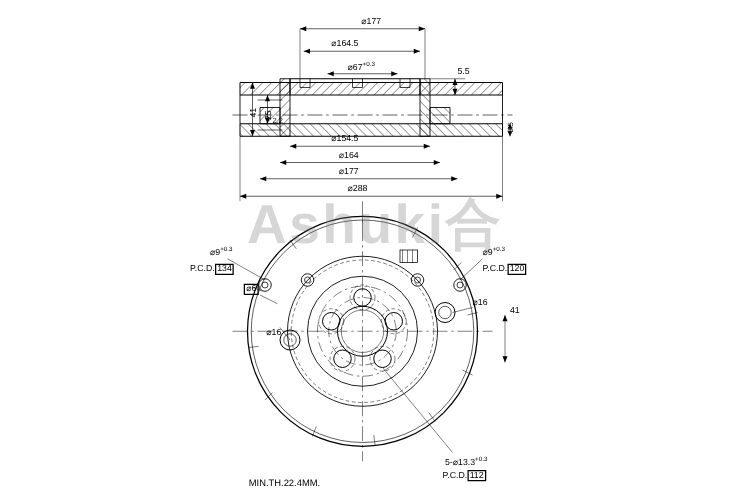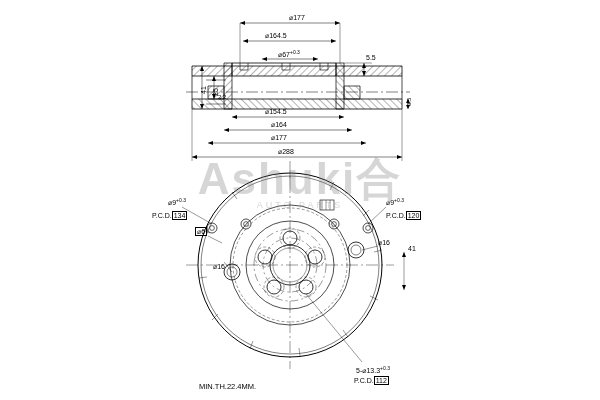--- a/index.html
+++ b/index.html
@@ -238,21 +238,20 @@
         <line x1="250" y1="349" x2="253" y2="341"></line>
         <line x1="212" y1="320" x2="218" y2="314"></line>
         <line x1="199" y1="278" x2="207" y2="277"></line>
         <line x1="202" y1="230" x2="210" y2="233"></line>
         <line x1="232" y1="192" x2="237" y2="199"></line>
       </g>
     </g>
   </svg>
 
   <div class="watermark">Ashuki合</div>
-  <div class="watermark-sub">AUTO PARTS</div>
 
   <div class="dim-label" style="left:289px; top:14px;">⌀177</div>
   <div class="dim-label" style="left:265px; top:32px;">⌀164.5</div>
   <div class="dim-label" style="left:278px; top:50px;"><span>⌀67</span><sup style="font-size:5px">+0.3</sup></div>
   <div class="dim-label" style="left:366px; top:54px;">5.5</div>
   <div class="dim-label vert" style="left:200px; top:94px;">41</div>
   <div class="dim-label vert" style="left:212px; top:96px;">25</div>
   <div class="dim-label" style="left:218px; top:94px; font-size:6px;">2.2</div>
   <div class="dim-label vert" style="left:406px; top:106px; font-size:6px;">9.5</div>
   <div class="dim-label" style="left:265px; top:108px;">⌀154.5</div>

